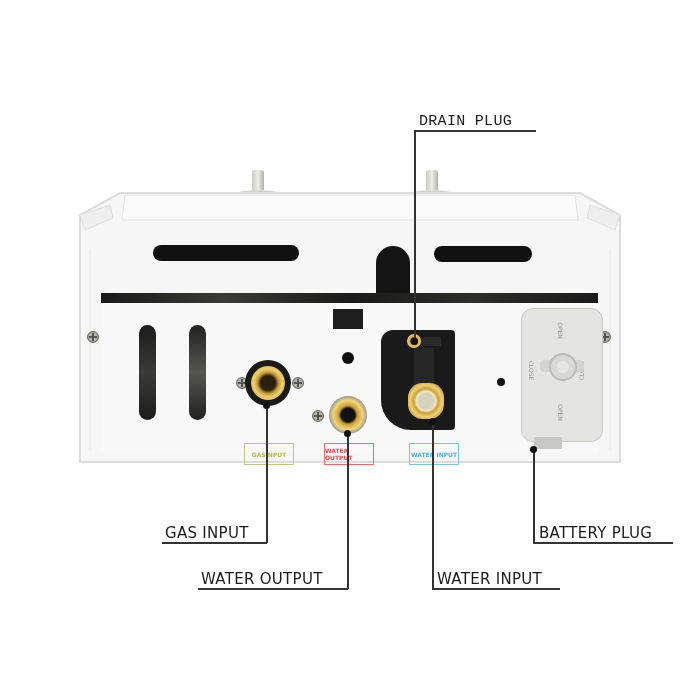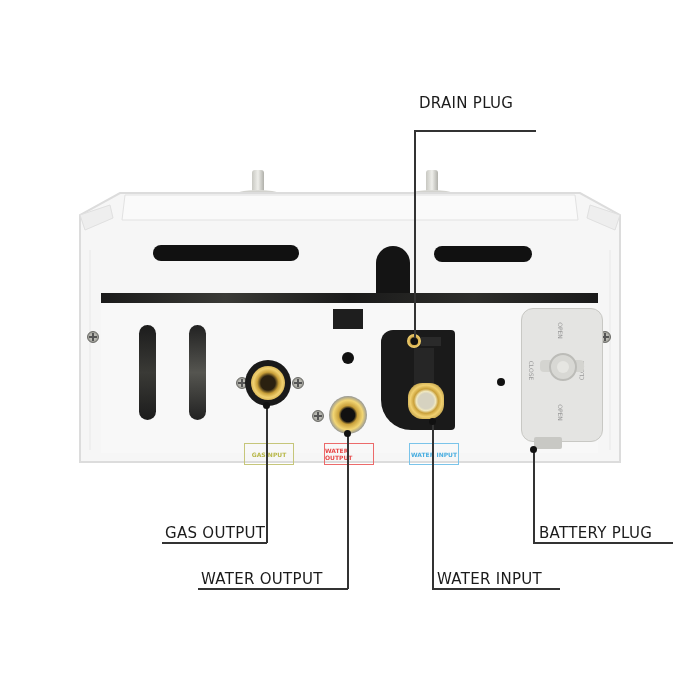--- a/index.html
+++ b/index.html
@@ -86,26 +86,26 @@
 <div class="tag" style="left:244px;top:443px;width:48px;color:#b8b84a;border-color:#c6c67a;">
   <span>GASINPUT</span>
 </div>
 <div class="tag" style="left:324px;top:443px;width:48px;color:#e84a4a;border-color:#ec6a6a;">
   <span>WATER OUTPUT</span>
 </div>
 <div class="tag" style="left:409px;top:443px;width:48px;color:#4aaee0;border-color:#7ac4ea;">
   <span>WATER INPUT</span>
 </div>
 
-<div class="callout" style="left:419px;top:96px;">DRAIN PLUG</div>
+<div class="callout" style="left:419px;top:114px;font-family:Liberation Mono, monospace;">DRAIN PLUG</div>
 <div class="hline" style="left:414px;top:130px;width:122px;"></div>
 <div class="vline" style="left:414px;top:130px;height:212px;"></div>
 <div class="dot" style="left:411px;top:338px;"></div>
 
-<div class="callout" style="left:165px;top:526px;">GAS OUTPUT</div>
+<div class="callout" style="left:165px;top:526px;">GAS INPUT</div>
 <div class="hline" style="left:162px;top:542px;width:105px;"></div>
 <div class="vline" style="left:266px;top:406px;height:137px;"></div>
 <div class="dot" style="left:263px;top:402px;"></div>
 
 <div class="callout" style="left:201px;top:572px;">WATER OUTPUT</div>
 <div class="hline" style="left:198px;top:588px;width:150px;"></div>
 <div class="vline" style="left:347px;top:434px;height:155px;"></div>
 <div class="dot" style="left:344px;top:430px;"></div>
 
 <div class="callout" style="left:437px;top:572px;">WATER INPUT</div>

